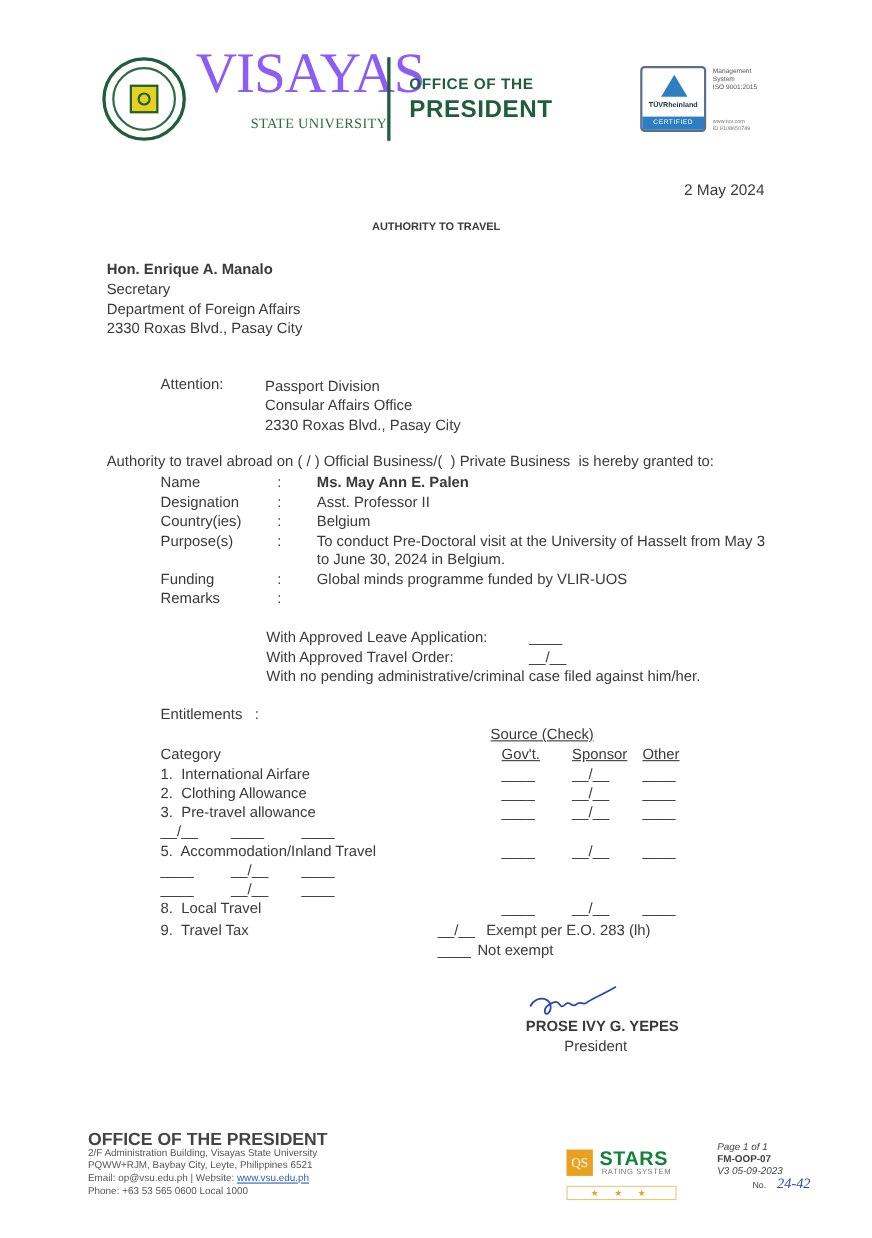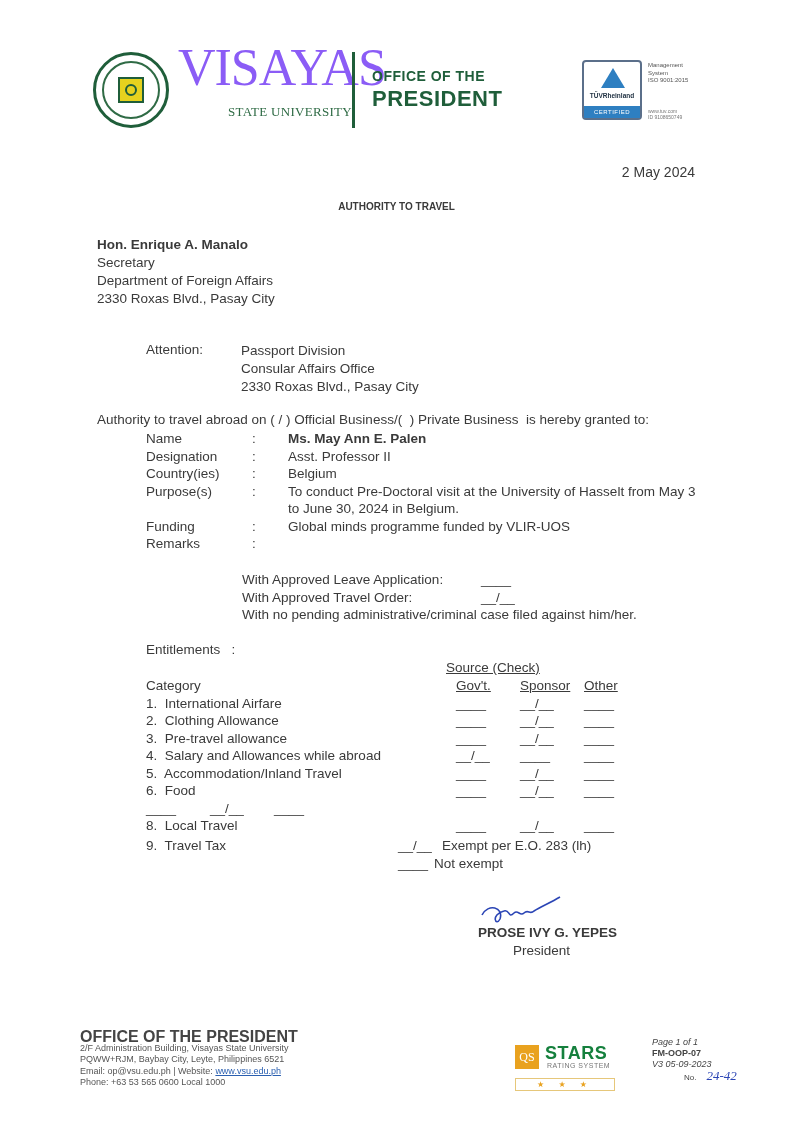--- a/index.html
+++ b/index.html
@@ -200,33 +200,31 @@
         <span class="cat-cell">__/__</span>
         <span class="cat-cell">____</span>
       </div>
       <div class="cat-row">
         <span class="cat-name" style="white-space: pre;">3.  Pre-travel allowance</span>
         <span class="cat-cell">____</span>
         <span class="cat-cell">__/__</span>
         <span class="cat-cell">____</span>
       </div>
       <div class="cat-row">
-        <span class="cat-name" style="white-space: pre;">4.  Salary and Allowances while abroad</span>
         <span class="cat-cell">__/__</span>
         <span class="cat-cell">____</span>
         <span class="cat-cell">____</span>
       </div>
       <div class="cat-row">
         <span class="cat-name" style="white-space: pre;">5.  Accommodation/Inland Travel</span>
         <span class="cat-cell">____</span>
         <span class="cat-cell">__/__</span>
         <span class="cat-cell">____</span>
       </div>
       <div class="cat-row">
-        <span class="cat-name" style="white-space: pre;">6.  Food</span>
         <span class="cat-cell">____</span>
         <span class="cat-cell">__/__</span>
         <span class="cat-cell">____</span>
       </div>
       <div class="cat-row">
         <span class="cat-cell">____</span>
         <span class="cat-cell">__/__</span>
         <span class="cat-cell">____</span>
       </div>
       <div class="cat-row">

